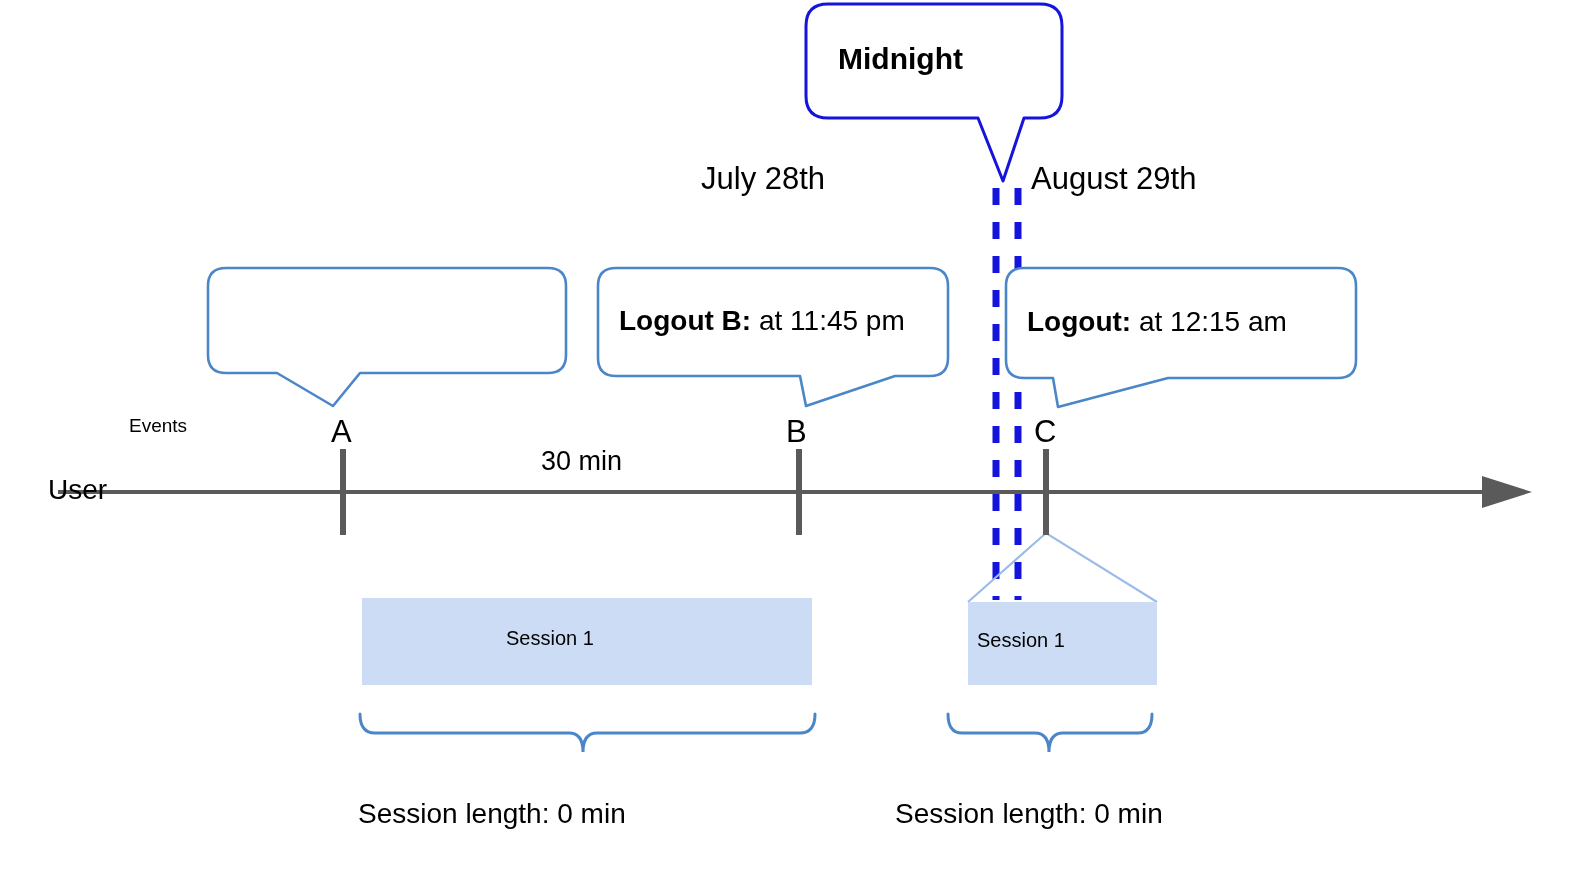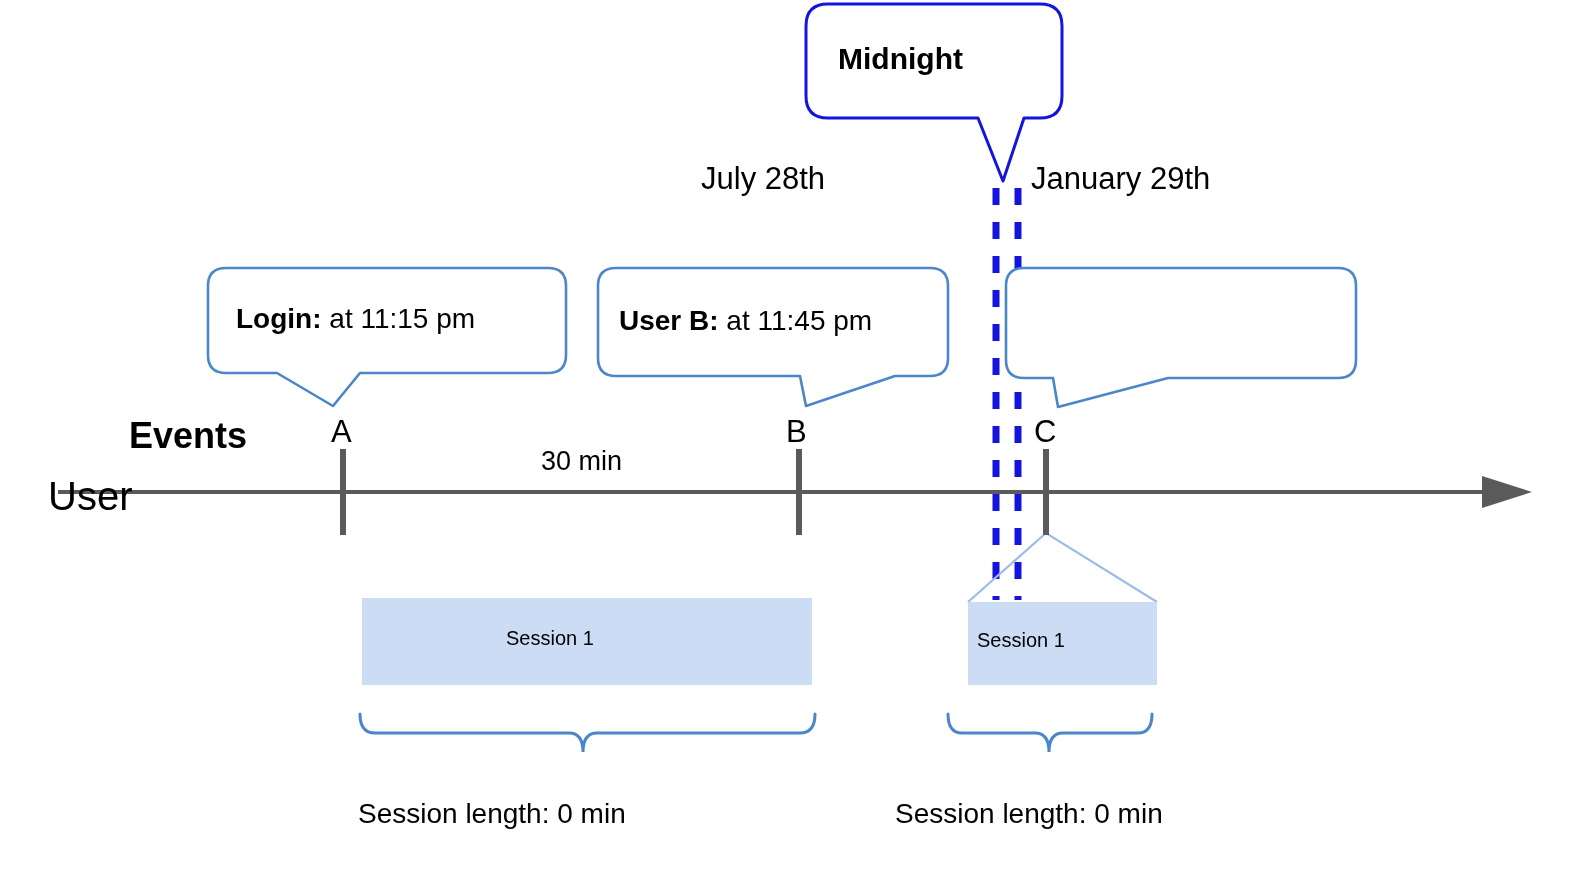--- a/index.html
+++ b/index.html
@@ -32,22 +32,22 @@
     font-size: 28px;
     line-height: 1;
   }
   .callout-text b { font-weight: bold; }
   .midnight-text {
     font-size: 30px;
     font-weight: bold;
   }
   .date-text { font-size: 31px; }
   .evt-letter { font-size: 31px; }
-  .events-label { font-size: 36px; font-weight: bold; }
-  .user-label { font-size: 40px; }
+  .events-label { font-size: 19px; }
+  .user-label { font-size: 28px; }
   .gap-label { font-size: 27px; }
   .session-label { font-size: 20px; }
   .len-label { font-size: 28px; }
 </style>
 </head>
 <body>
 
 <div id="stage">
 
   <svg class="layer" viewBox="0 0 1596 870">
@@ -151,30 +151,30 @@
                Q 1049 733 1049 752
                Q 1049 733 1063 733
                L 1138 733
                Q 1152 733 1152 714"></path>
     </g>
   </svg>
 
   <div class="txt midnight-text" style="left:838px; top:42px;">Midnight</div>
 
   <div class="txt date-text" style="left:681px; top:161px;margin-left:20px;">July 28th</div>
-  <div class="txt date-text" style="left:1031px; top:161px;">January 29th</div>
+  <div class="txt date-text" style="left:1031px; top:161px;">August 29th</div>
 
-  <div class="txt callout-text" style="left:236px; top:305px;">
-    <b>Login:</b><span> at 11:15 pm</span>
+
+  <div class="txt callout-text" style="left:619px; top:307px;">
+    <b>Logout B:</b><span> at 11:45 pm</span>
   </div>
 
-  <div class="txt callout-text" style="left:619px; top:307px;">
-    <b>User B:</b><span> at 11:45 pm</span>
+  <div class="txt callout-text" style="left:1027px; top:308px;">
+    <b>Logout:</b><span> at 12:15 am</span>
   </div>
-
 
   <div class="txt events-label" style="left:129px; top:415px;">Events</div>
   <div class="txt user-label" style="left:48px; top:474px;">User</div>
 
   <div class="txt evt-letter" style="left:331px; top:414px;">A</div>
   <div class="txt evt-letter" style="left:786px; top:414px;">B</div>
   <div class="txt evt-letter" style="left:1034px; top:414px;">C</div>
 
   <div class="txt gap-label" style="left:541px; top:446px;">30 min</div>
 

